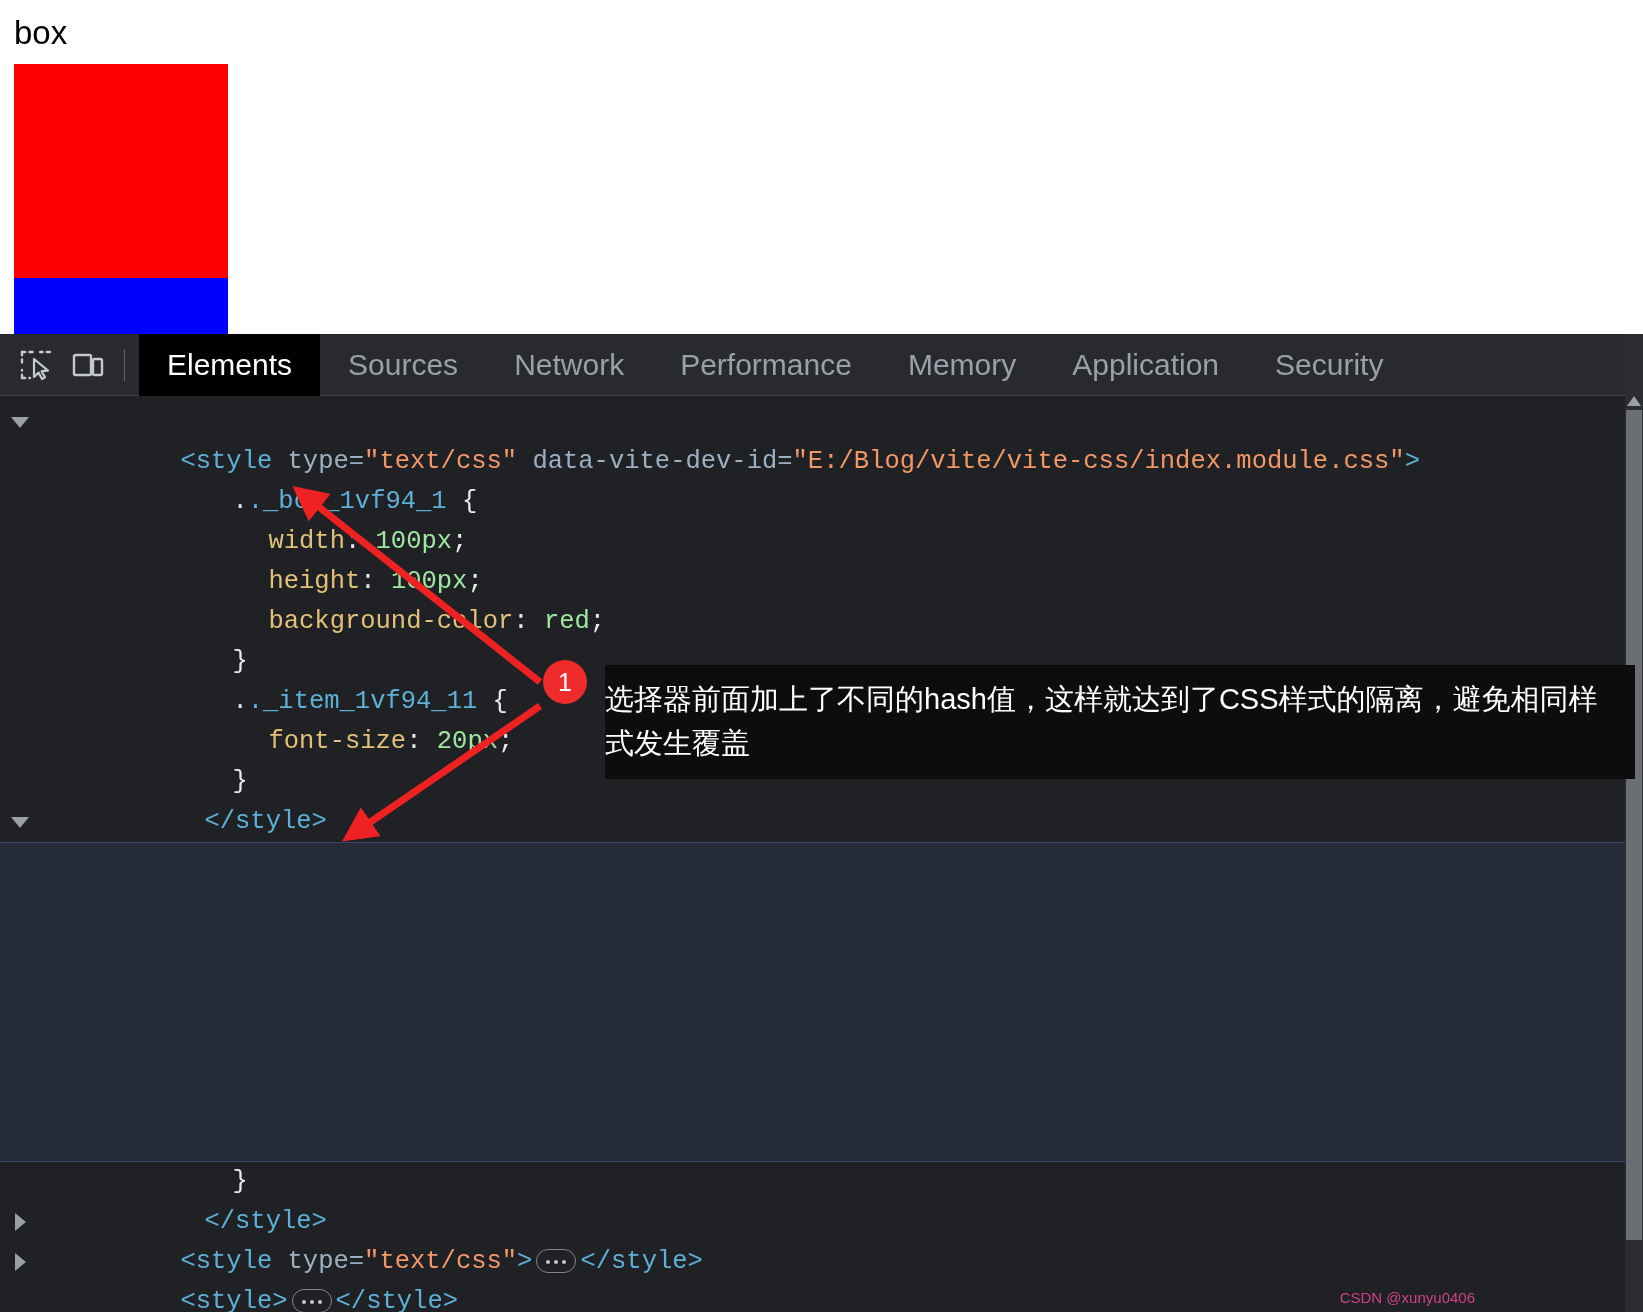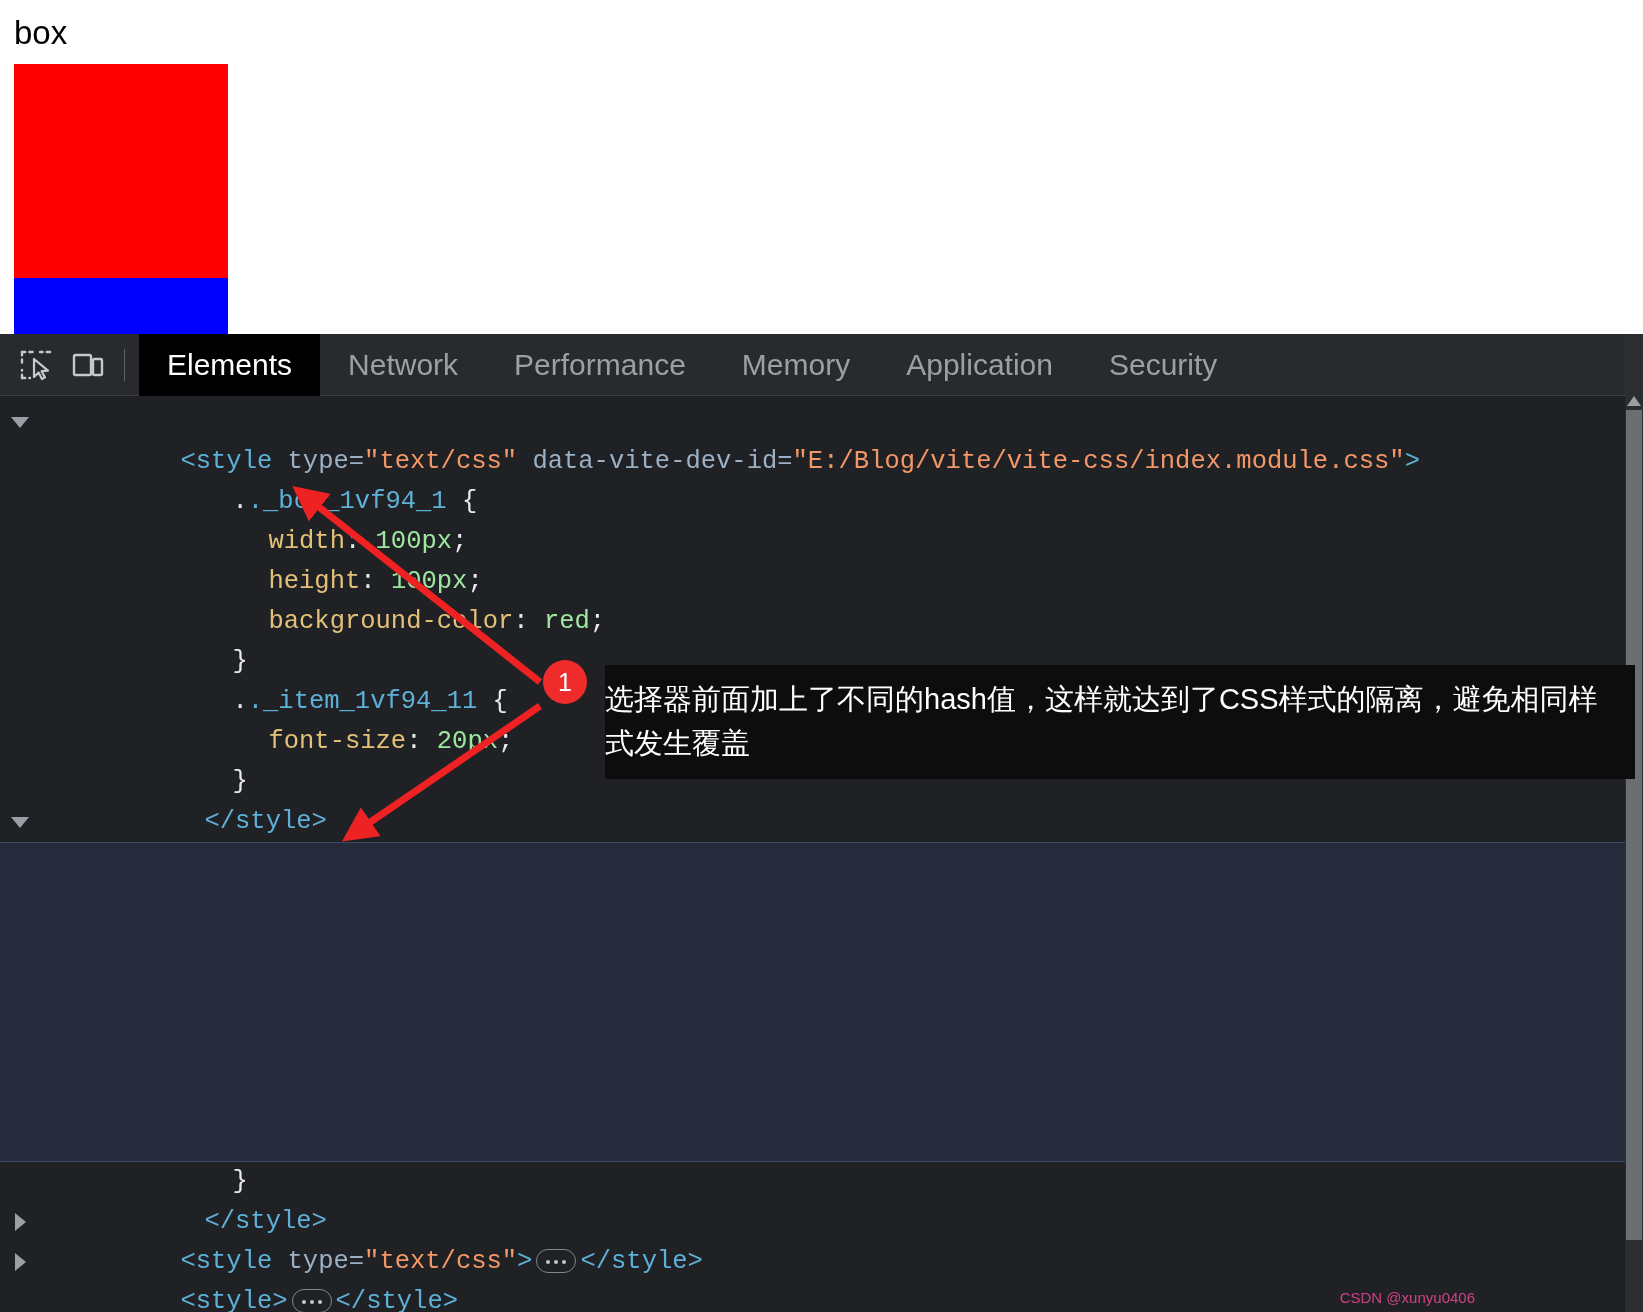--- a/index.html
+++ b/index.html
@@ -232,20 +232,21 @@
       <div class="tool-icon">
         <svg width="34" height="34" viewBox="0 0 34 34">
           <rect x="3" y="7" width="17" height="20" rx="1.5" fill="none" stroke="#c5c8cc" stroke-width="2.4"></rect>
           <rect x="22" y="11" width="9" height="16" rx="1.5" fill="none" stroke="#c5c8cc" stroke-width="2.4"></rect>
         </svg>
       </div>
       <div class="tb-divider"></div>
 
       <div class="tabs">
         <div class="tab active">Elements</div>
+        <div class="tab">Sources</div>
         <div class="tab">Network</div>
         <div class="tab">Performance</div>
         <div class="tab">Memory</div>
         <div class="tab">Application</div>
         <div class="tab">Security</div>
       </div>
     </div>
 
     <div class="code-pane">
 

